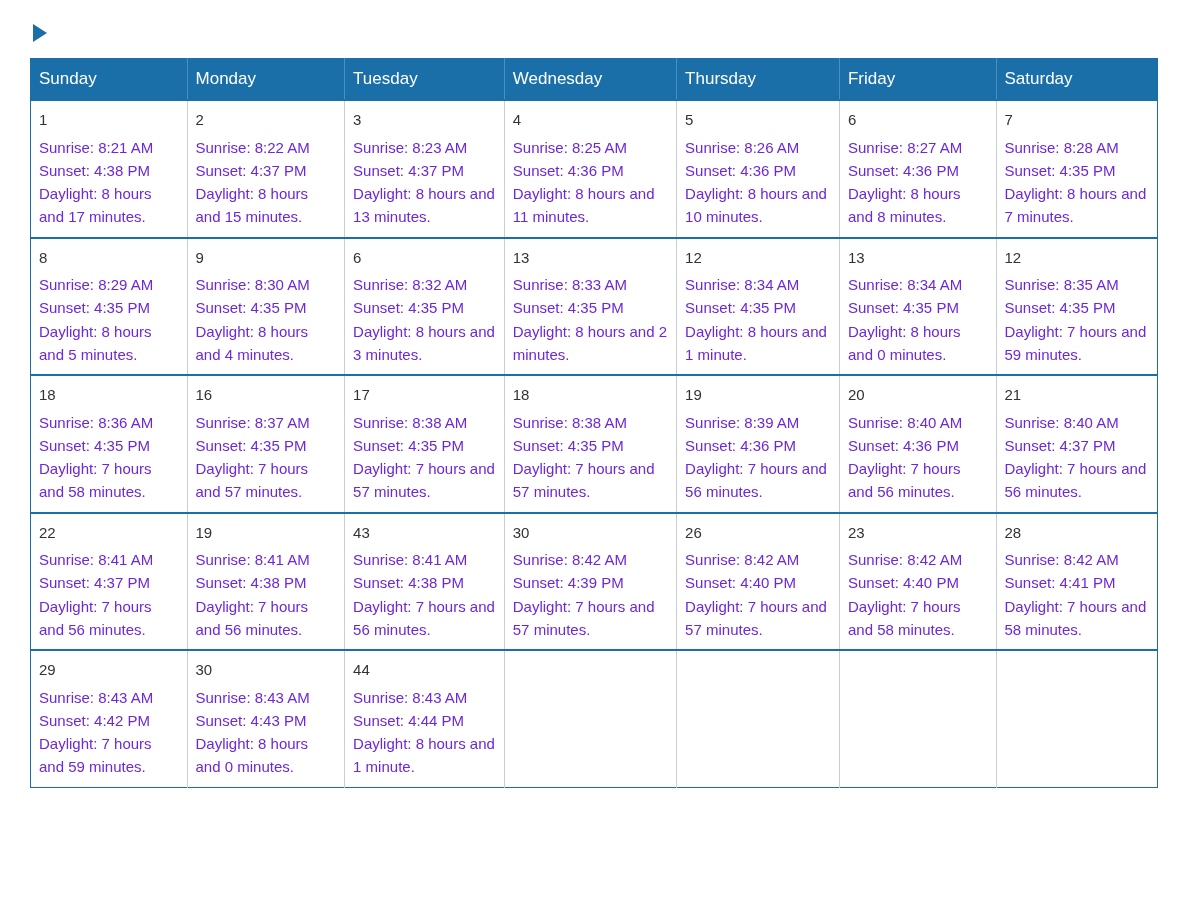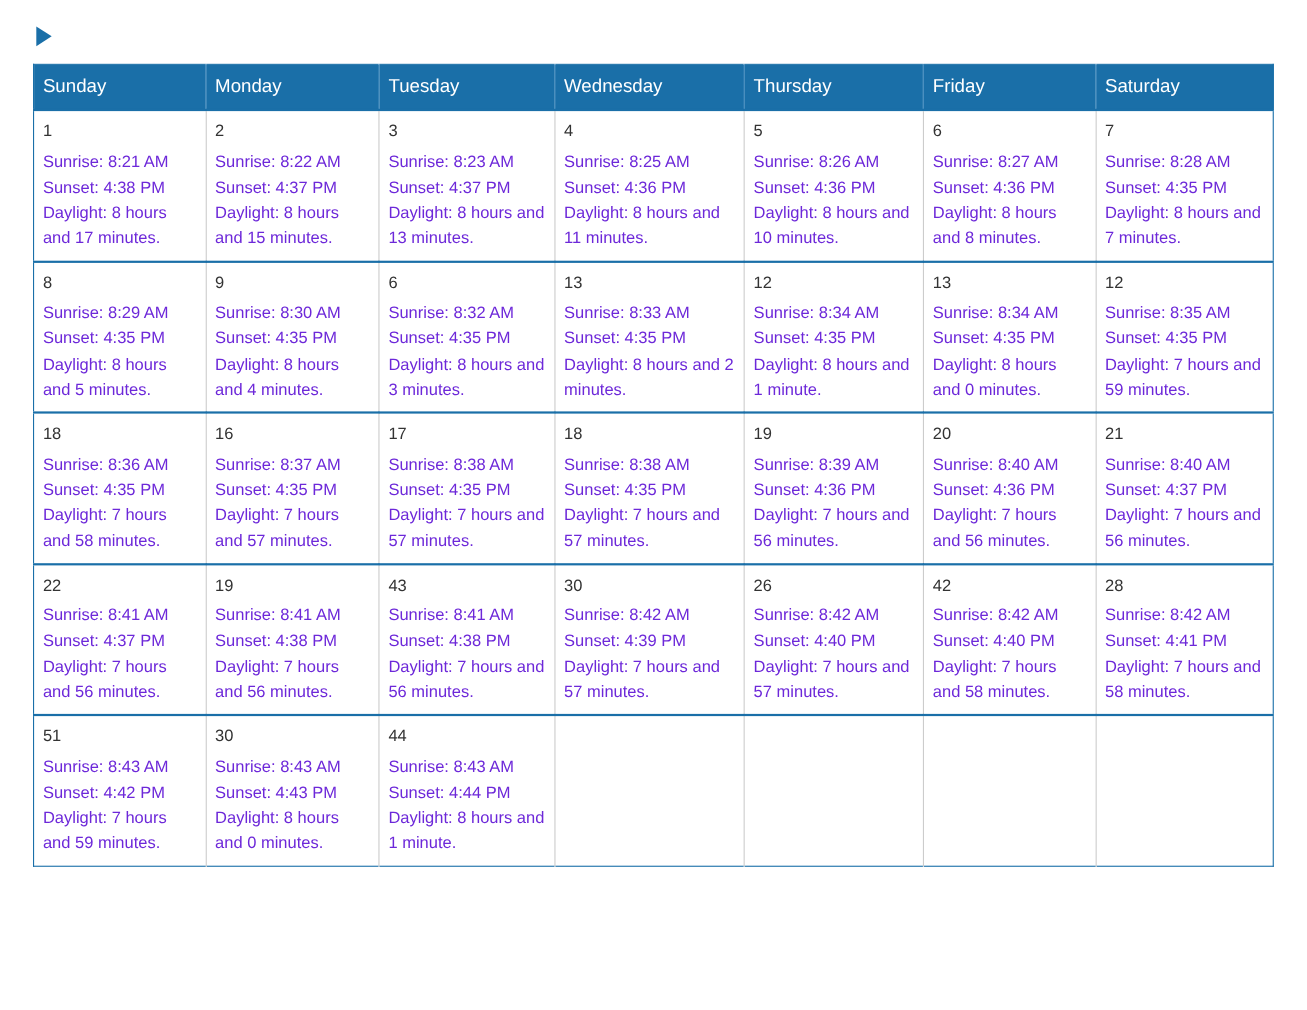--- a/index.html
+++ b/index.html
@@ -162,25 +162,25 @@
         <td><span class="day-num">19</span><span class="day-info">Sunrise: 8:39 AM<br>Sunset: 4:36 PM<br>Daylight: 7 hours and 56 minutes.</span></td>
         <td><span class="day-num">20</span><span class="day-info">Sunrise: 8:40 AM<br>Sunset: 4:36 PM<br>Daylight: 7 hours and 56 minutes.</span></td>
         <td><span class="day-num">21</span><span class="day-info">Sunrise: 8:40 AM<br>Sunset: 4:37 PM<br>Daylight: 7 hours and 56 minutes.</span></td>
       </tr>
       <tr>
         <td><span class="day-num">22</span><span class="day-info">Sunrise: 8:41 AM<br>Sunset: 4:37 PM<br>Daylight: 7 hours and 56 minutes.</span></td>
         <td><span class="day-num">19</span><span class="day-info">Sunrise: 8:41 AM<br>Sunset: 4:38 PM<br>Daylight: 7 hours and 56 minutes.</span></td>
         <td><span class="day-num">43</span><span class="day-info">Sunrise: 8:41 AM<br>Sunset: 4:38 PM<br>Daylight: 7 hours and 56 minutes.</span></td>
         <td><span class="day-num">30</span><span class="day-info">Sunrise: 8:42 AM<br>Sunset: 4:39 PM<br>Daylight: 7 hours and 57 minutes.</span></td>
         <td><span class="day-num">26</span><span class="day-info">Sunrise: 8:42 AM<br>Sunset: 4:40 PM<br>Daylight: 7 hours and 57 minutes.</span></td>
-        <td><span class="day-num">42</span><span class="day-info">Sunrise: 8:42 AM<br>Sunset: 4:40 PM<br>Daylight: 7 hours and 58 minutes.</span></td>
+        <td><span class="day-num">23</span><span class="day-info">Sunrise: 8:42 AM<br>Sunset: 4:40 PM<br>Daylight: 7 hours and 58 minutes.</span></td>
         <td><span class="day-num">28</span><span class="day-info">Sunrise: 8:42 AM<br>Sunset: 4:41 PM<br>Daylight: 7 hours and 58 minutes.</span></td>
       </tr>
       <tr>
-        <td><span class="day-num">51</span><span class="day-info">Sunrise: 8:43 AM<br>Sunset: 4:42 PM<br>Daylight: 7 hours and 59 minutes.</span></td>
+        <td><span class="day-num">29</span><span class="day-info">Sunrise: 8:43 AM<br>Sunset: 4:42 PM<br>Daylight: 7 hours and 59 minutes.</span></td>
         <td><span class="day-num">30</span><span class="day-info">Sunrise: 8:43 AM<br>Sunset: 4:43 PM<br>Daylight: 8 hours and 0 minutes.</span></td>
         <td><span class="day-num">44</span><span class="day-info">Sunrise: 8:43 AM<br>Sunset: 4:44 PM<br>Daylight: 8 hours and 1 minute.</span></td>
         <td></td>
         <td></td>
         <td></td>
         <td></td>
       </tr>
     </tbody>
 </table>
 

